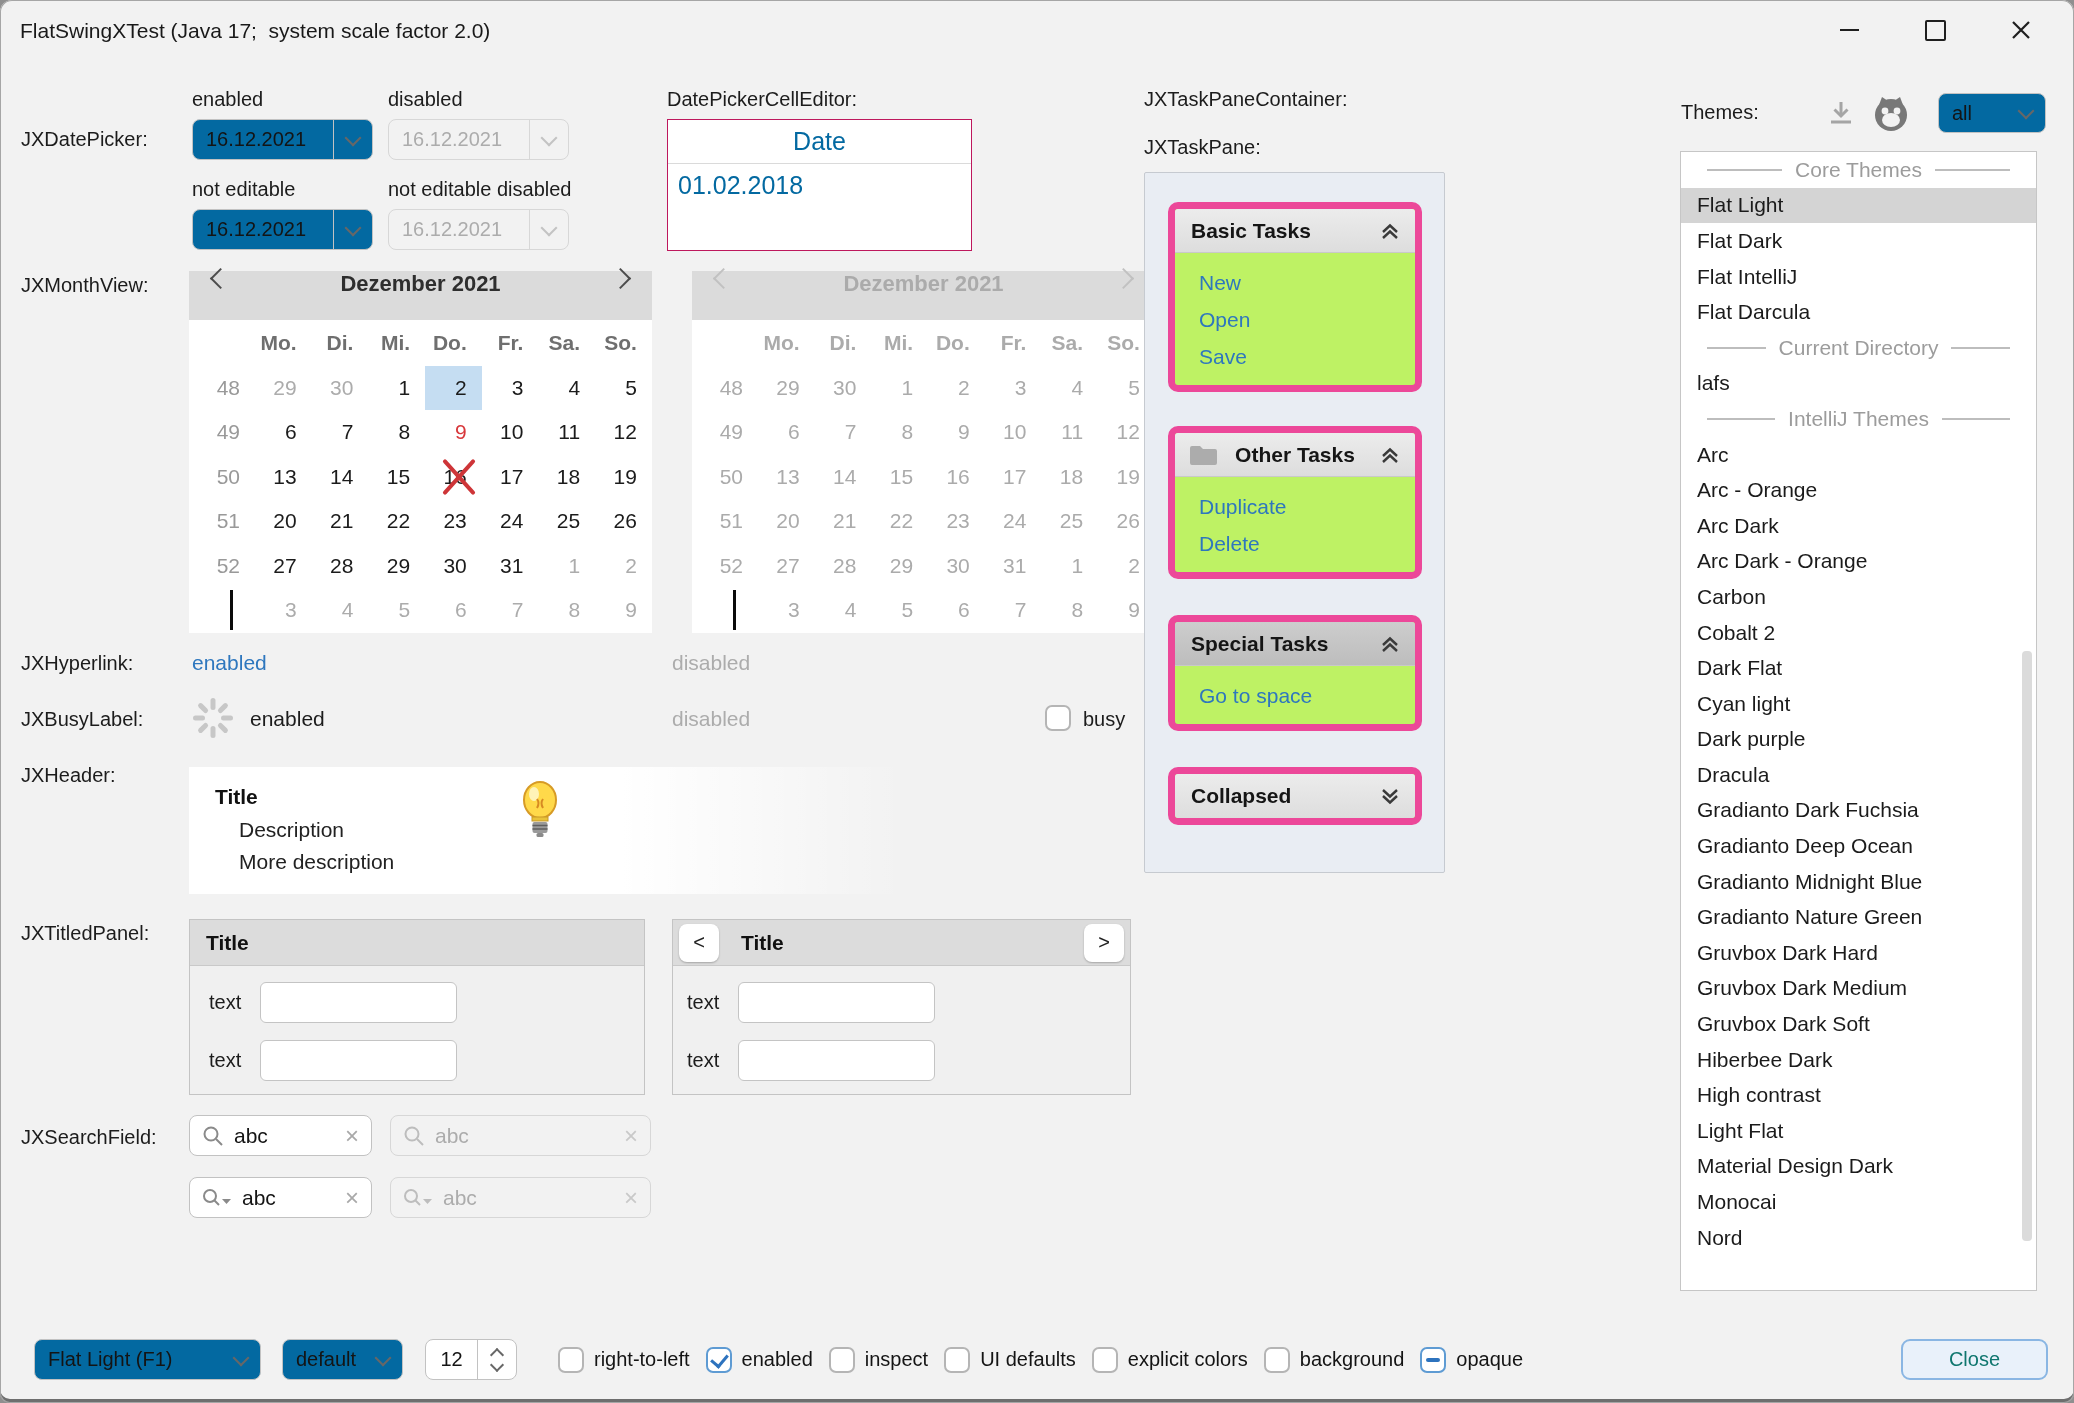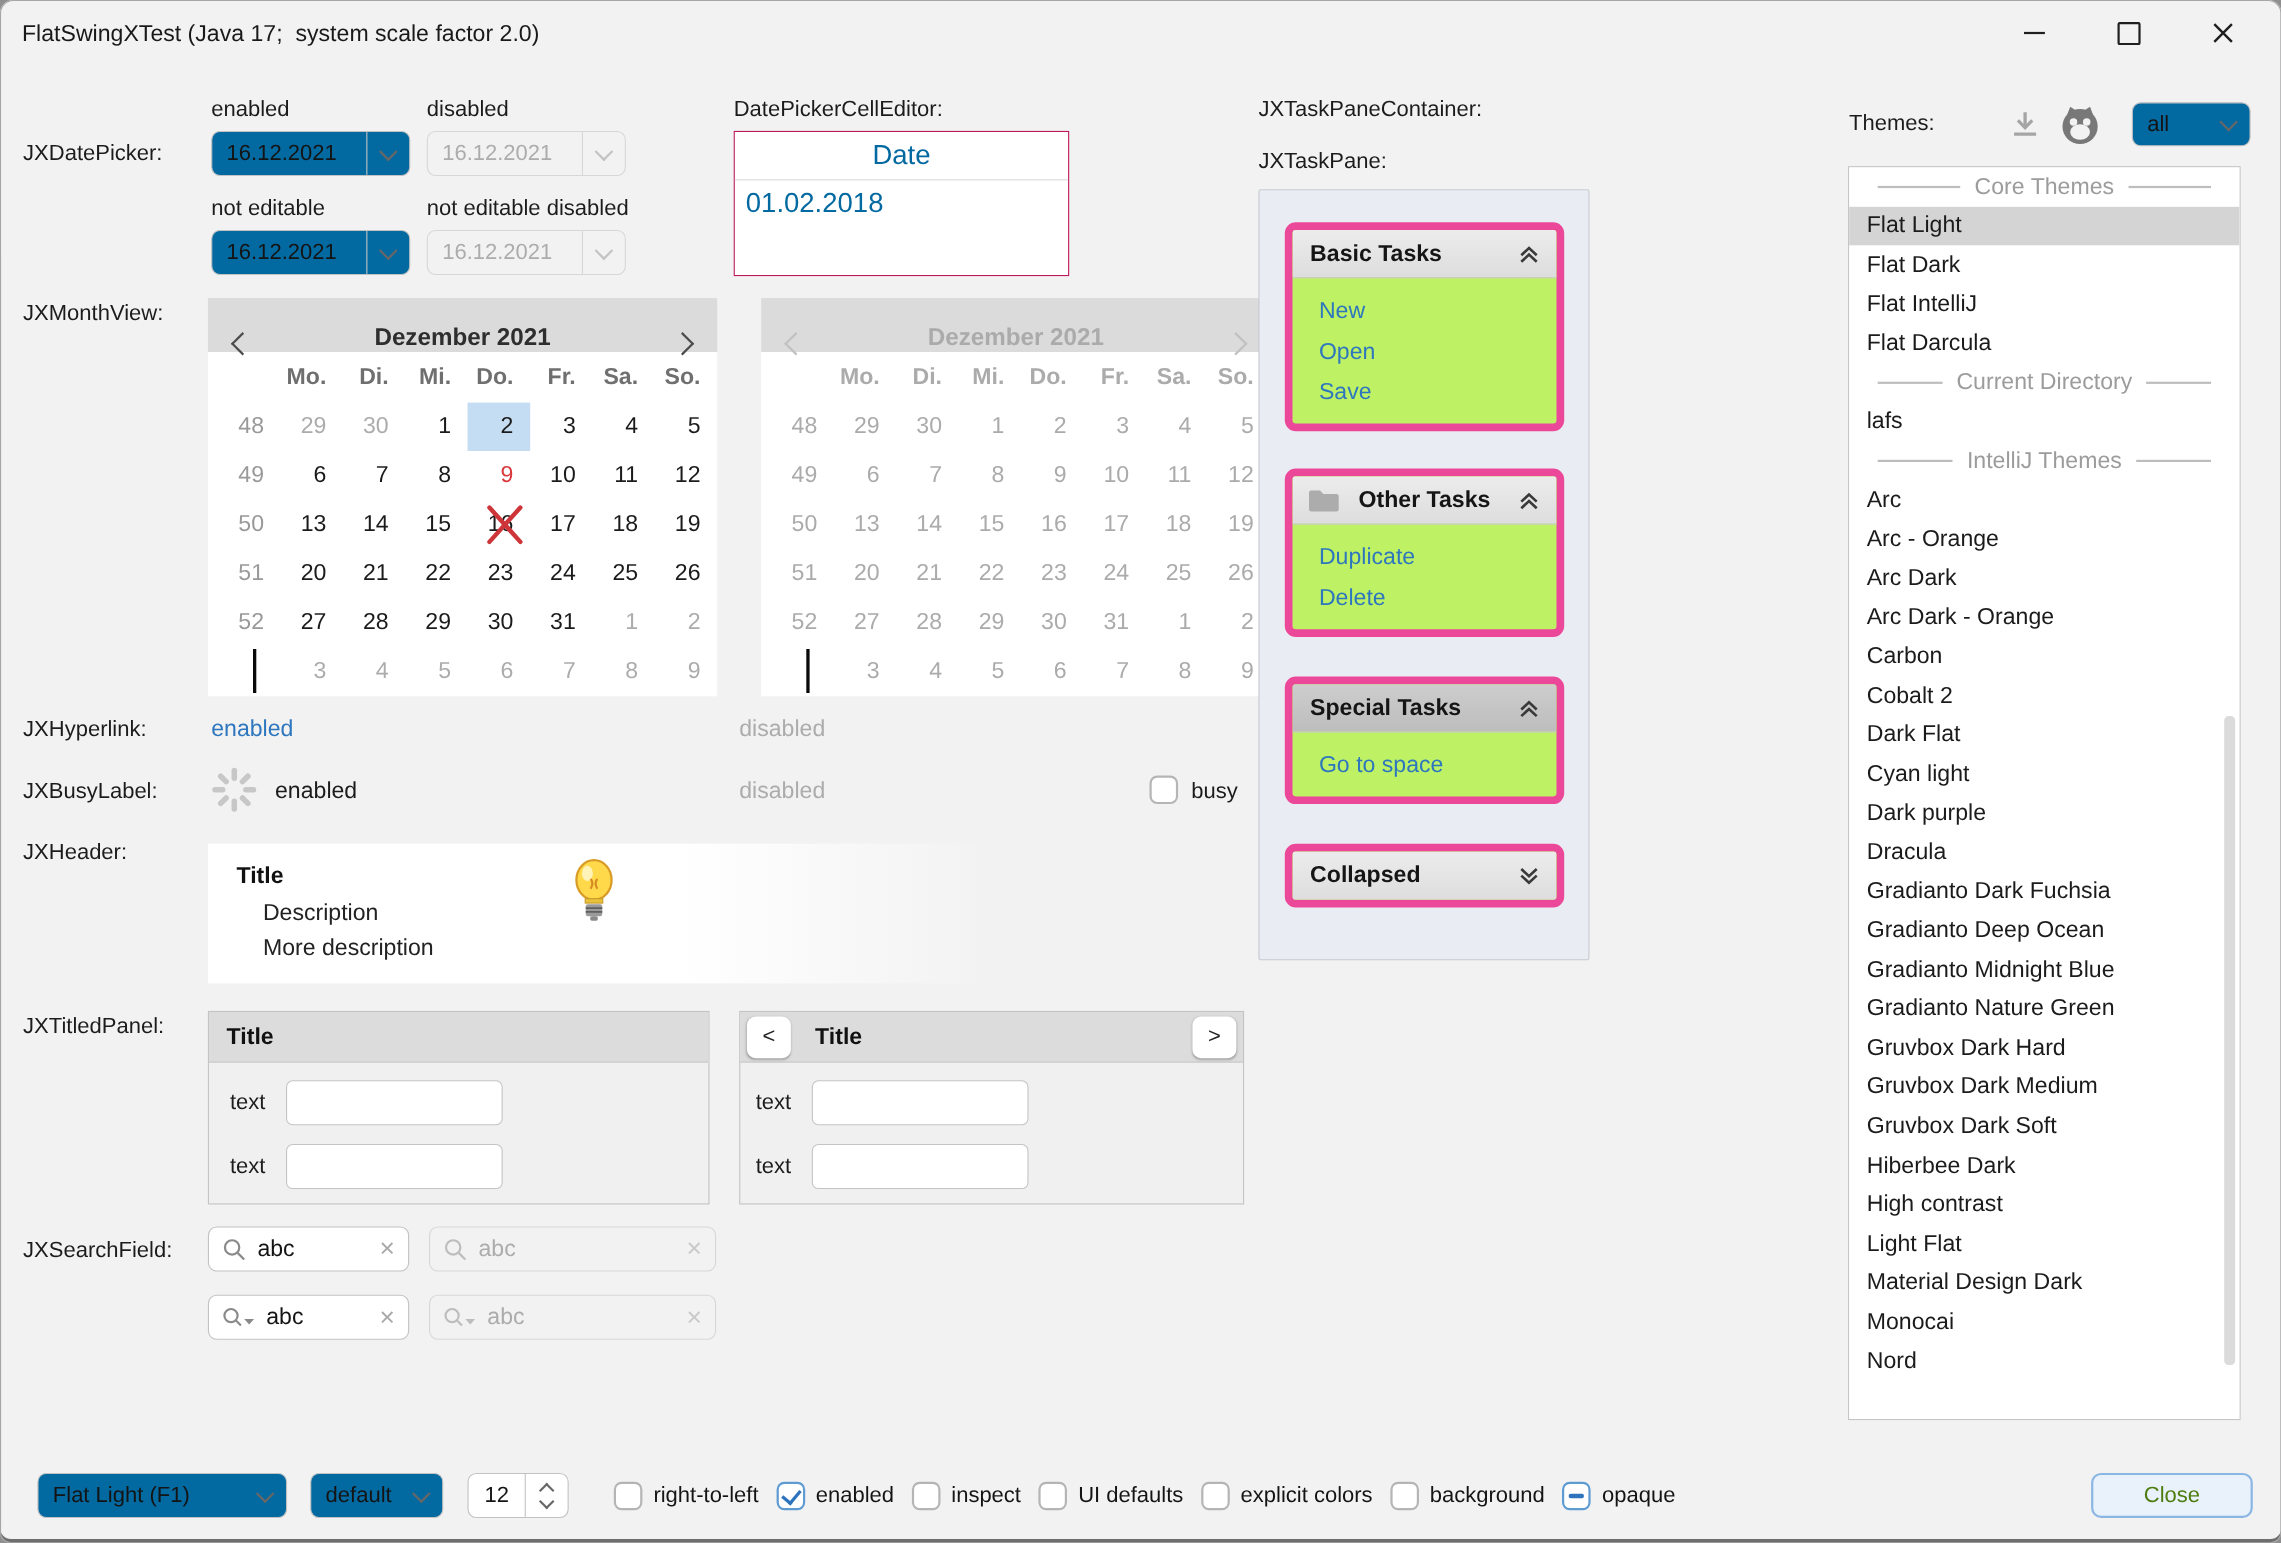--- a/index.html
+++ b/index.html
@@ -32,21 +32,21 @@
   .chv-u{width:8px;height:8px;border-left:2px solid #676767;border-top:2px solid #676767;transform:rotate(45deg) ;margin-bottom:-1px}
   .chv-d{width:8px;height:8px;border-right:2px solid #676767;border-bottom:2px solid #676767;transform:rotate(45deg);margin-top:1px}
 
   
   .dtable{position:absolute;background:#fff;border:1px solid #be185d;font-size:25px;color:#0369a1;box-sizing:border-box}
   .dtable .th{height:43px;line-height:43px;text-align:center;border-bottom:1px solid #DADADA}
   .dtable .tr{height:43px;line-height:43px;padding-left:10px}
 
   
   .cal{position:absolute;width:463px}
-  .cal-head{height:49px;background:#DBDBDB;display:flex;align-items:flex-end}
+  .cal-head{height:49px;background:#DBDBDB;display:flex;align-items:flex-start}
   .cal-title{flex:1;text-align:center;font-weight:bold;font-size:22px;color:#2e2e2e}
   .chev-l{width:13px;height:13px;border-left:2.5px solid #4c4c4c;border-bottom:2.5px solid #4c4c4c;transform:rotate(45deg);margin-left:24px;flex:none}
   .chev-r{width:13px;height:13px;border-right:2.5px solid #4c4c4c;border-top:2.5px solid #4c4c4c;transform:rotate(45deg);margin-right:24px;flex:none}
   .cal-body{display:grid;grid-template-columns:66px repeat(7,56.7px);grid-auto-rows:44.5px;background:#fff;padding-top:1px}
   .cal-cell{text-align:right;padding-right:15px;font-size:21px;line-height:44.5px;color:#1b1b1b;position:relative;box-sizing:border-box}
   .cal-cell.dow{font-weight:bold;color:#6f6f6f}
   .cal-cell.wk{color:#999}
   .cal-cell.dim{color:#ACACAC}
   .cal-cell.today{color:#D8383B}
   .cal-cell.sel{background:#C5DDF2}
@@ -100,21 +100,21 @@
   .scroll-thumb{position:absolute;right:3px;top:500px;width:10px;height:590px;background:#DBDBDB;border-radius:4px}
 
   
   .cb{width:26px;height:26px;border:2px solid #B5B5B5;border-radius:7px;background:#fff;position:relative;box-sizing:border-box;flex:none}
   .cb.on,.cb.mixed{border-color:#5E9BD3}
   .cb.on::after{content:'';position:absolute;left:6px;top:2px;width:8px;height:13px;border-right:3px solid #2D73BE;border-bottom:3px solid #2D73BE;transform:rotate(40deg)}
   .cb.mixed::after{content:'';position:absolute;left:4px;top:9px;width:14px;height:4px;background:#2D73BE;border-radius:2px}
   .checks{position:absolute;display:flex;gap:16px;align-items:center;height:41px}
   .cb-item{display:flex;align-items:center;gap:10px;font-size:20px;color:#141414;white-space:nowrap}
 
-  .btn-close{position:absolute;background:#E9F1FA;border:2px solid #8AB6E3;border-radius:9px;display:flex;align-items:center;justify-content:center;font-size:20px;color:#4d7c0f;box-sizing:border-box}
+  .btn-close{position:absolute;background:#E9F1FA;border:2px solid #8AB6E3;border-radius:9px;display:flex;align-items:center;justify-content:center;font-size:20px;color:#0f766e;box-sizing:border-box}
 </style>
 </head>
 <body>
 
 <div class="window">
 
   <div class="titlebar">
     <div class="title">FlatSwingXTest (Java 17;  system scale factor 2.0)</div>
     <div class="win-btns">
       <div class="win-btn">

